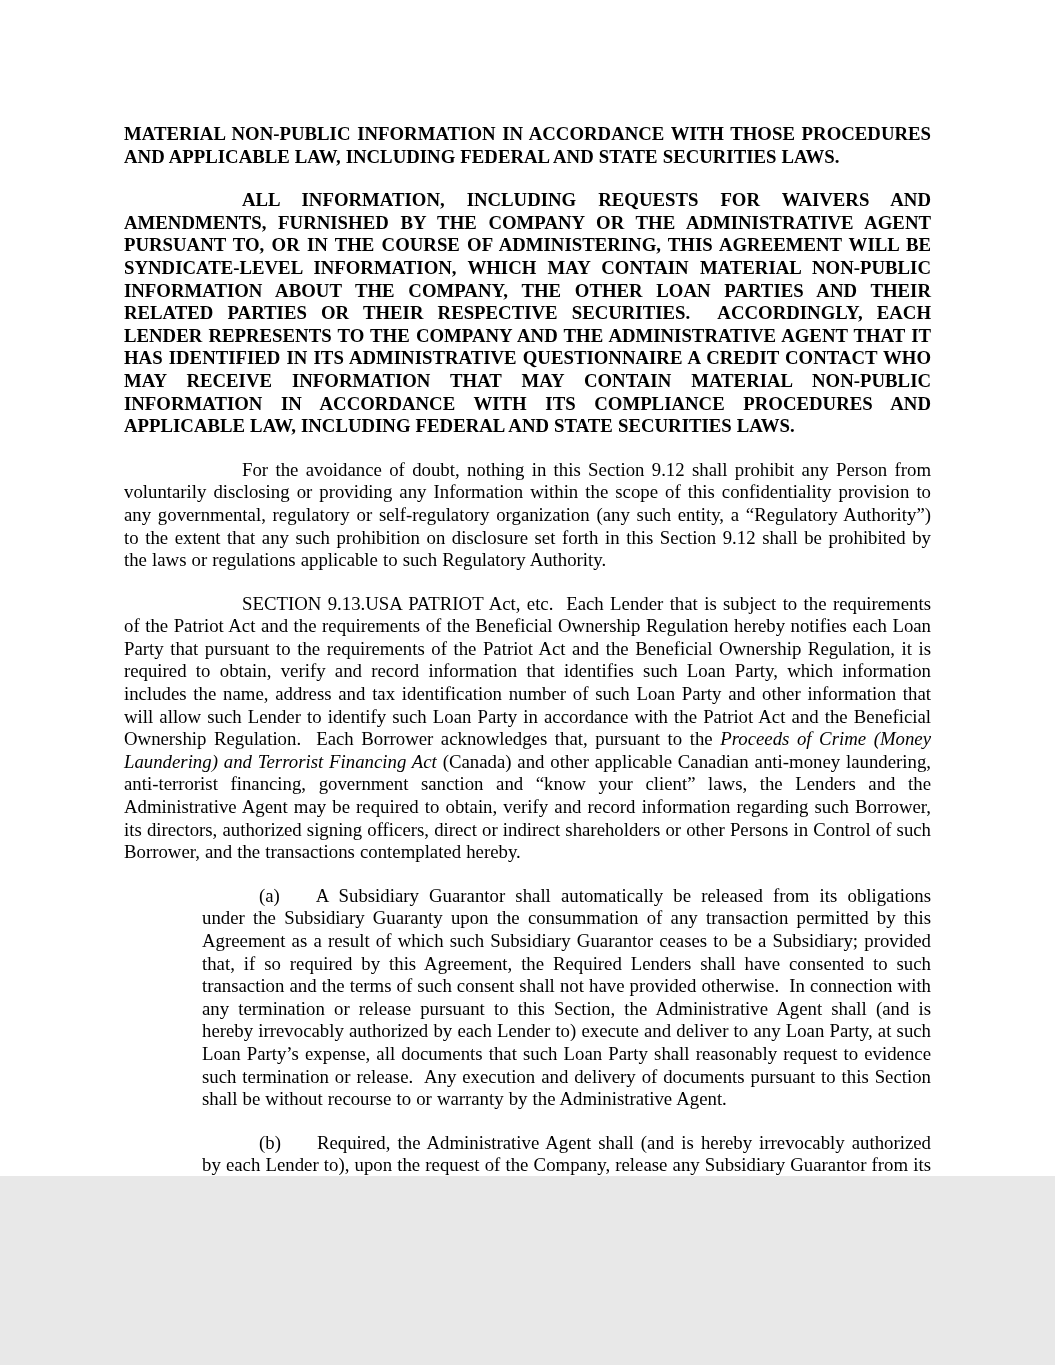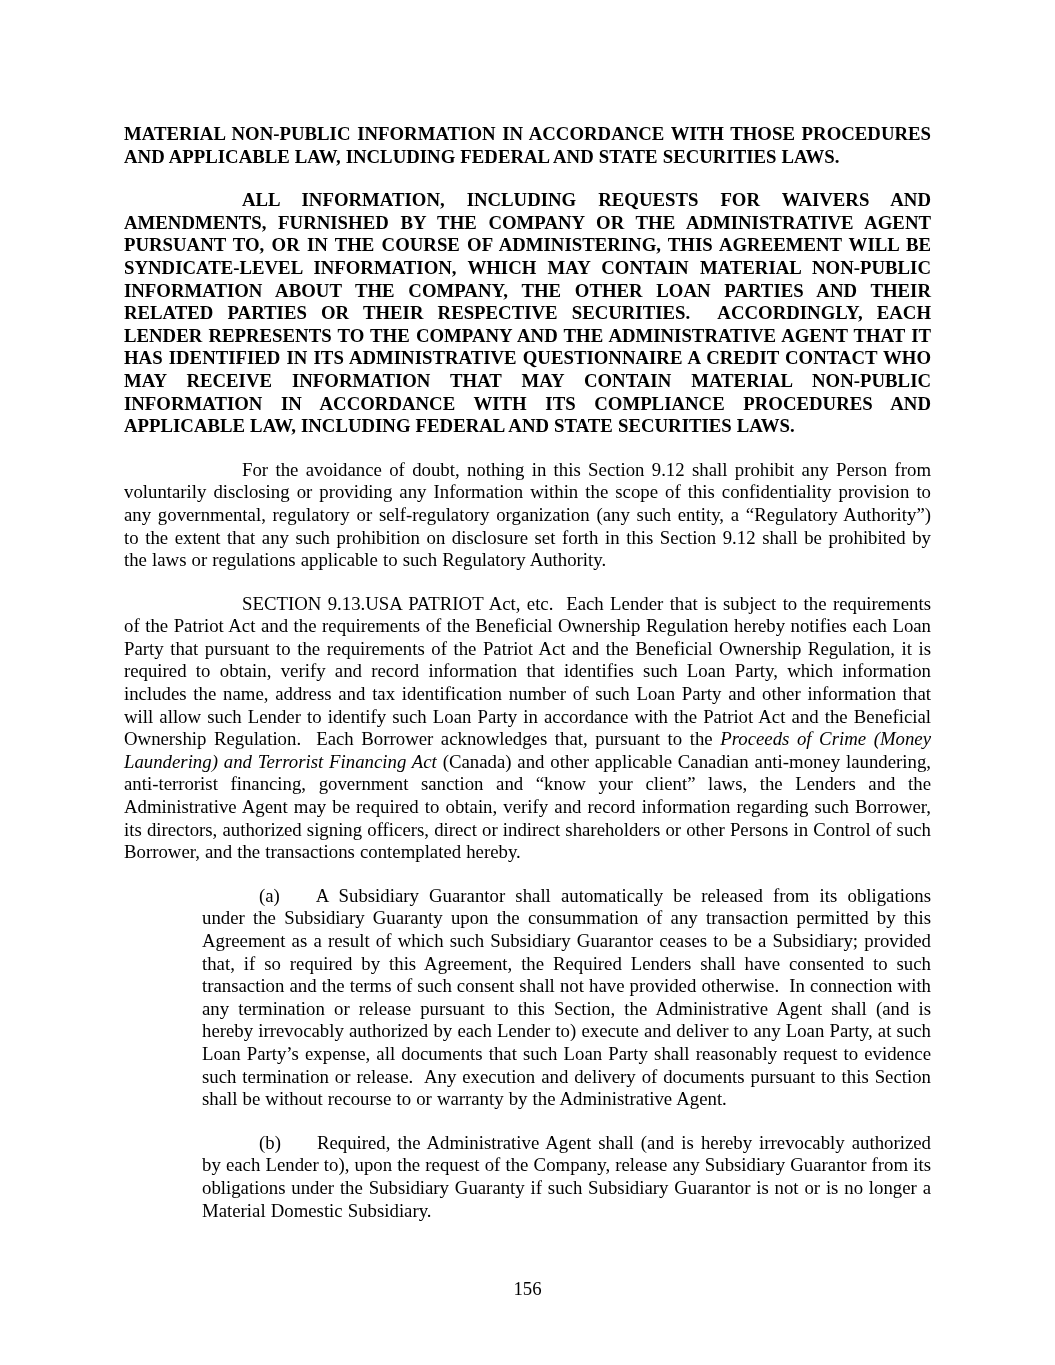--- a/index.html
+++ b/index.html
@@ -1,19 +1,19 @@
 <!DOCTYPE html>
 <html><head>
 <meta charset="utf-8">
 <style>
   html, body { margin: 0; padding: 0; background: #e8e8e8; }
   .page {
     position: relative;
     width: 1055px;
-    height: 1365px;
+    height: 1176px;
     margin: 0 auto;
     background: #ffffff;
     box-sizing: border-box;
     padding: 123px 124px 18px 124px;
     font-family: "Liberation Serif", "DejaVu Serif", serif;
     font-size: 18.8px;
     line-height: 22.6px;
     color: #000000;
     overflow: hidden;
   }

